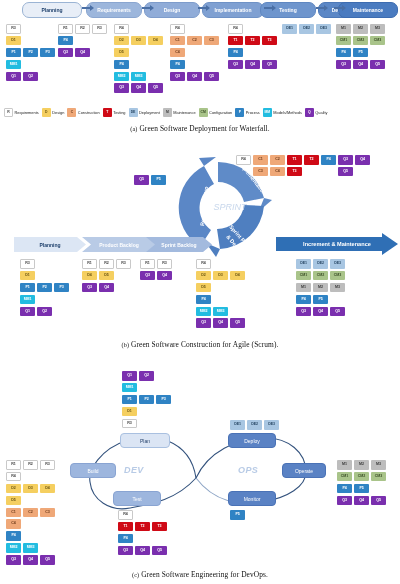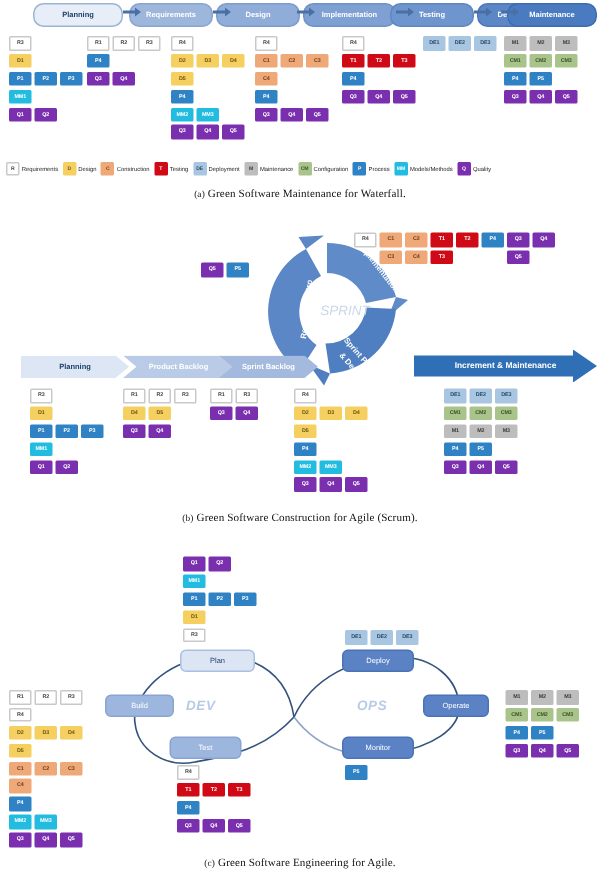--- a/index.html
+++ b/index.html
@@ -146,21 +146,21 @@
         <div class="row"><span class="tag t-CM">CM1</span><span class="tag t-CM">CM2</span><span class="tag t-CM">CM3</span></div>
         <div class="row"><span class="tag t-P">P4</span><span class="tag t-P">P5</span></div>
         <div class="row"><span class="tag t-Q">Q3</span><span class="tag t-Q">Q4</span><span class="tag t-Q">Q5</span></div>
       </div>
     </div>
 
   <div class="legend" id="legend"><span class="lg"><span class="tag t-R">R</span><span class="lbl">Requirements</span></span><span class="lg"><span class="tag t-D">D</span><span class="lbl">Design</span></span><span class="lg"><span class="tag t-C">C</span><span class="lbl">Construction</span></span><span class="lg"><span class="tag t-T">T</span><span class="lbl">Testing</span></span><span class="lg"><span class="tag t-DE">DE</span><span class="lbl">Deployment</span></span><span class="lg"><span class="tag t-M">M</span><span class="lbl">Maintenance</span></span><span class="lg"><span class="tag t-CM">CM</span><span class="lbl">Configuration</span></span><span class="lg"><span class="tag t-P">P</span><span class="lbl">Process</span></span><span class="lg"><span class="tag t-MM">MM</span><span class="lbl">Models/Methods</span></span><span class="lg"><span class="tag t-Q">Q</span><span class="lbl">Quality</span></span></div>
 
   <div class="cap" style="top:124px;">
     <span class="sc">(a)</span>
-    <span>Green Software Maintenance for Waterfall.</span>
+    <span>Green Software Deployment for Waterfall.</span>
   </div>
 </div>
 
 <div class="panel" style="top:142px;height:210px;">
 
   <svg width="130" height="115" style="position:absolute;left:160px;top:6px;">
     <defs>
       <marker id="ah" markerWidth="6" markerHeight="6" refX="3" refY="3" orient="auto">
         <path d="M0,0 L6,3 L0,6 z" fill="#5580c0"></path>
       </marker>
@@ -316,15 +316,15 @@
     </div>
   <div id="dv-operate" class="col" style="left:337px;top:102px;">
       <div class="row"><span class="tag t-M">M1</span><span class="tag t-M">M2</span><span class="tag t-M">M3</span></div>
       <div class="row"><span class="tag t-CM">CM1</span><span class="tag t-CM">CM2</span><span class="tag t-CM">CM3</span></div>
       <div class="row"><span class="tag t-P">P4</span><span class="tag t-P">P5</span></div>
       <div class="row"><span class="tag t-Q">Q3</span><span class="tag t-Q">Q4</span><span class="tag t-Q">Q5</span></div>
     </div>
 
   <div class="cap" style="top:212px;">
     <span class="sc">(c)</span>
-    <span>Green Software Engineering for Agile.</span>
+    <span>Green Software Engineering for DevOps.</span>
   </div>
 </div>
 
 </body></html>

